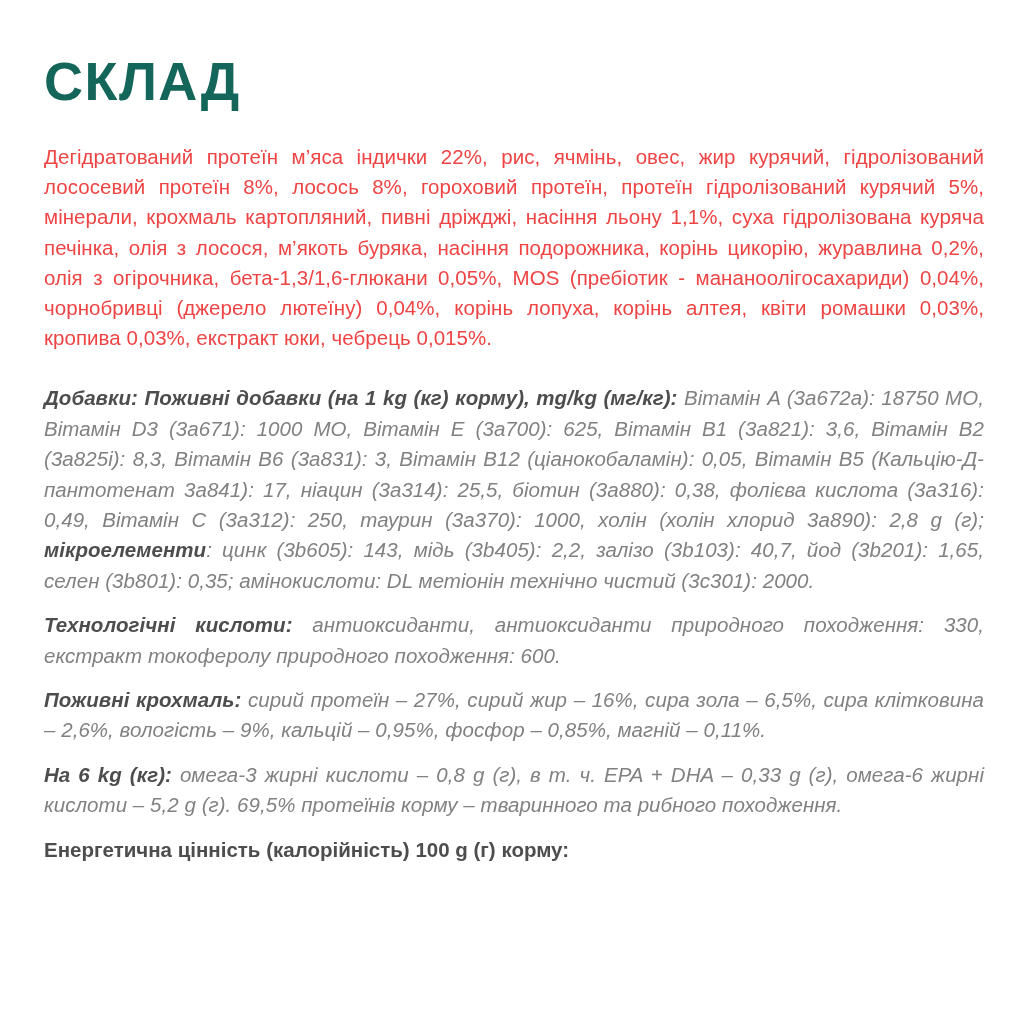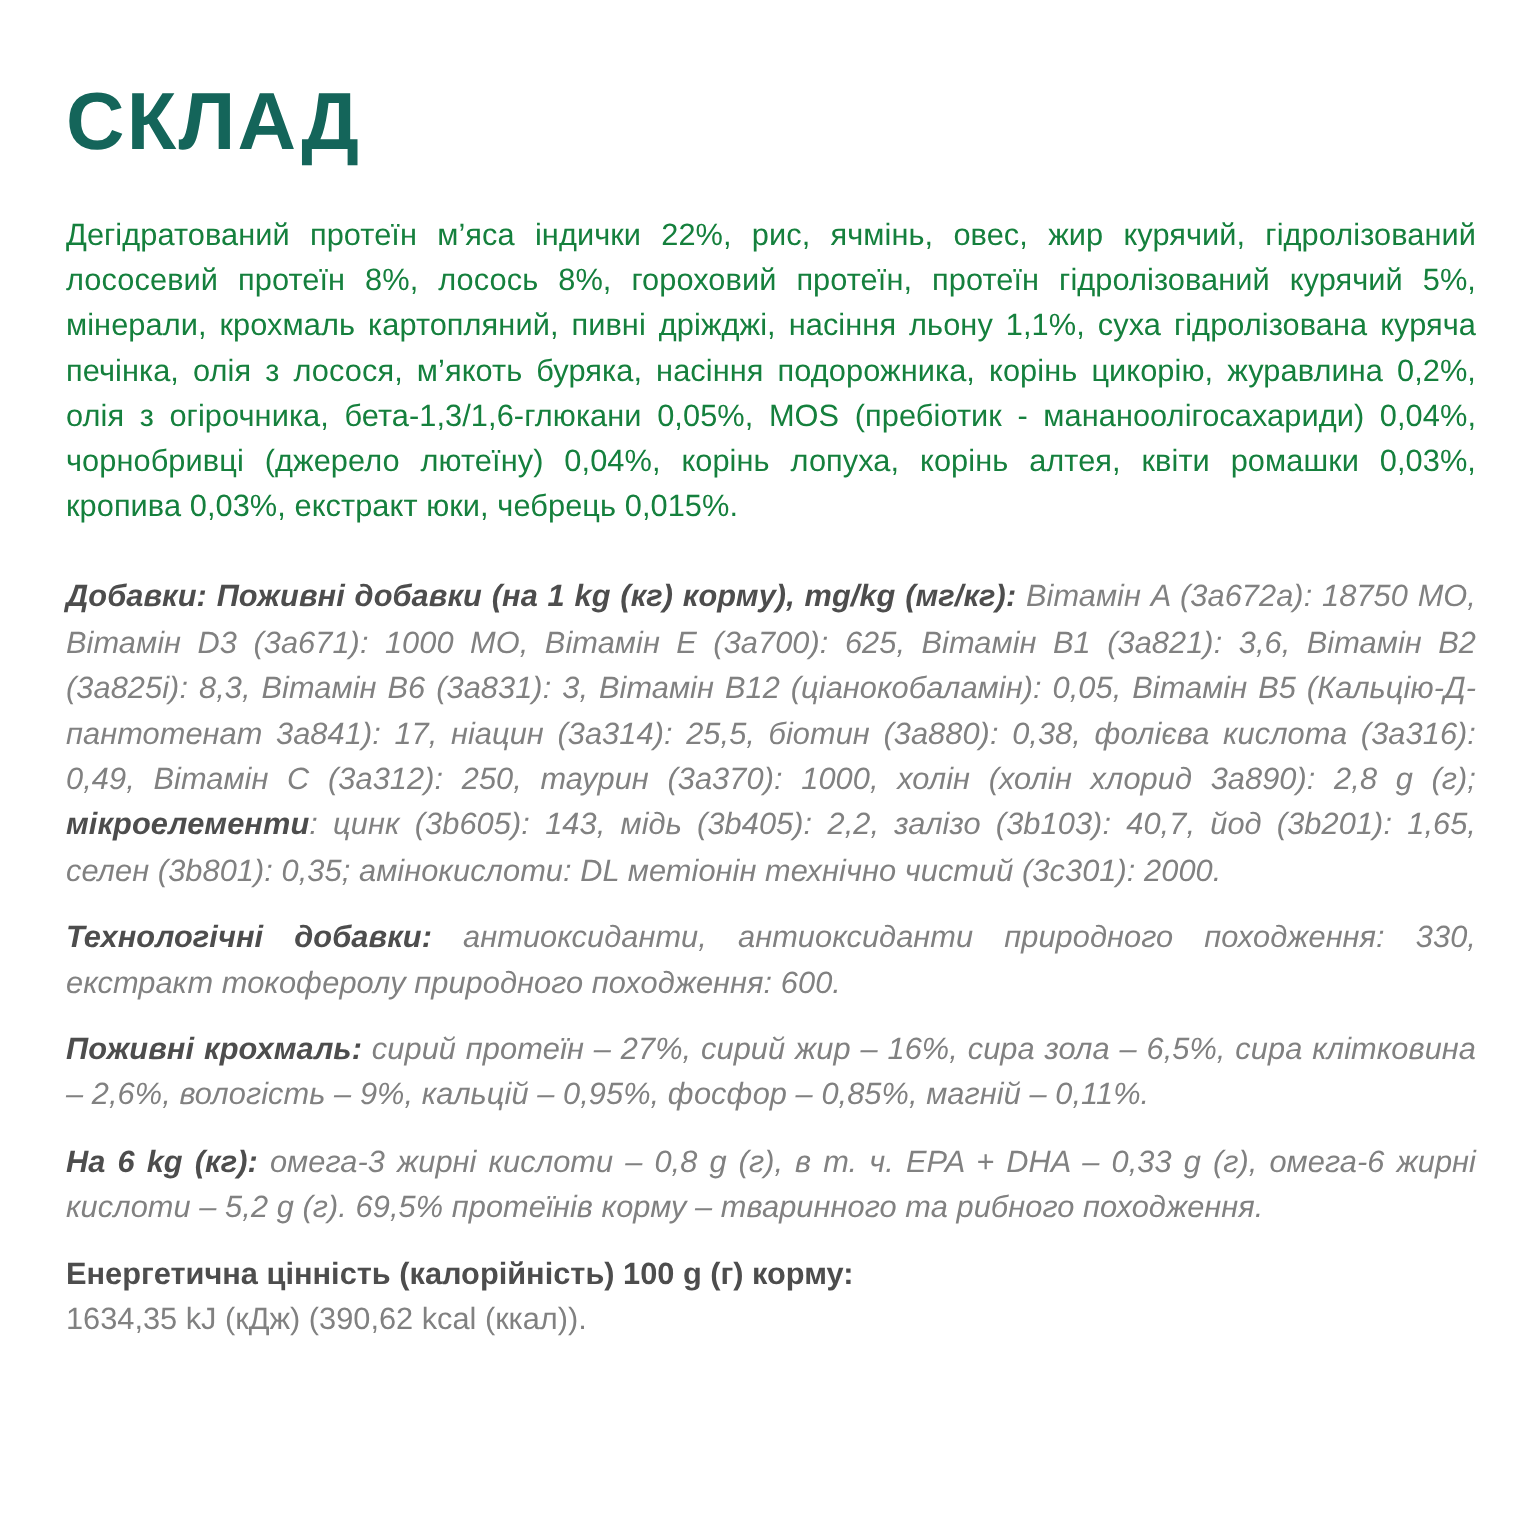--- a/index.html
+++ b/index.html
@@ -28,21 +28,21 @@
     font-size: 54px;
     font-weight: 700;
     letter-spacing: 1.5px;
     color: #14655a;
     line-height: 1.0;
     margin: 0 0 34px 0;
     padding-top: 6px;
   }
 
   .composition {
-    color: #15803d;
+    color: #ef4444;
     font-size: 20.5px;
     line-height: 30.2px;
     text-align: justify;
     text-justify: inter-word;
     margin: 0 0 0 0;
     width: 940px;
     letter-spacing: 0.05px;
   }
 
   .gray-block {
@@ -95,23 +95,22 @@
 <div class="page">
 
   <h1 class="page-title">СКЛАД</h1>
 
   <p class="composition">Дегідратований протеїн м’яса індички 22%, рис, ячмінь, овес, жир курячий, гідролізований лососевий протеїн 8%, лосось 8%, гороховий протеїн, протеїн гідролізований курячий 5%, мінерали, крохмаль картопляний, пивні дріжджі, насіння льону 1,1%, суха гідролізована куряча печінка, олія з лосося, м’якоть буряка, насіння подорожника, корінь цикорію, журавлина 0,2%, олія з огірочника, бета-1,3/1,6-глюкани 0,05%, MOS (пребіотик - мананоолігосахариди) 0,04%, чорнобривці (джерело лютеїну) 0,04%, корінь лопуха, корінь алтея, квіти ромашки 0,03%, кропива 0,03%, екстракт юки, чебрець 0,015%.</p>
 
   <div class="gray-block">
 
     <p class="gray-para tight"><b>Добавки: Поживні добавки (на 1 kg (кг) корму), mg/kg (мг/кг):</b><span> Вітамін  A (3a672a): 18750 МО, Вітамін D3 (3a671): 1000 МО, Вітамін E (3a700): 625, Вітамін B1 (3a821): 3,6, Вітамін B2 (3a825i): 8,3, Вітамін B6 (3a831): 3, Вітамін B12 (ціанокобаламін): 0,05, Вітамін B5 (Кальцію-Д-пантотенат 3a841): 17, ніацин (3a314): 25,5, біотин (3a880): 0,38, фолієва кислота (3a316): 0,49, Вітамін C (3a312): 250, таурин (3a370): 1000, холін (холін хлорид 3a890): 2,8 g (г); </span><b>мікроелементи</b><span>: цинк (3b605): 143, мідь (3b405): 2,2, залізо (3b103): 40,7, йод (3b201): 1,65, селен (3b801): 0,35; амінокислоти: DL метіонін технічно чистий (3c301): 2000.</span></p>
 
-    <p class="gray-para tight"><b>Технологічні добавки:</b><span> антиоксиданти, антиоксиданти природного походження: 330, екстракт токоферолу природного походження: 600.</span></p>
+    <p class="gray-para tight"><b>Технологічні кислоти:</b><span> антиоксиданти, антиоксиданти природного походження: 330, екстракт токоферолу природного походження: 600.</span></p>
 
     <p class="gray-para tight"><b>Поживні крохмаль:</b><span> сирий протеїн – 27%, сирий жир – 16%, сира зола – 6,5%, сира клітковина – 2,6%, вологість – 9%, кальцій – 0,95%, фосфор – 0,85%, магній – 0,11%.</span></p>
 
     <p class="gray-para tight"><b>На 6 kg (кг):</b><span> омега-3 жирні кислоти – 0,8 g (г), в т. ч. EPA + DHA – 0,33 g (г), омега-6 жирні кислоти – 5,2 g (г). 69,5% протеїнів корму – тваринного та рибного походження.</span></p>
 
     <p class="energy-head">Енергетична цінність (калорійність) 100 g (г) корму:</p>
-    <p class="energy-val">1634,35 kJ (кДж) (390,62 kcal (ккал)).</p>
 
   </div>
 </div>
 
 </body></html>

